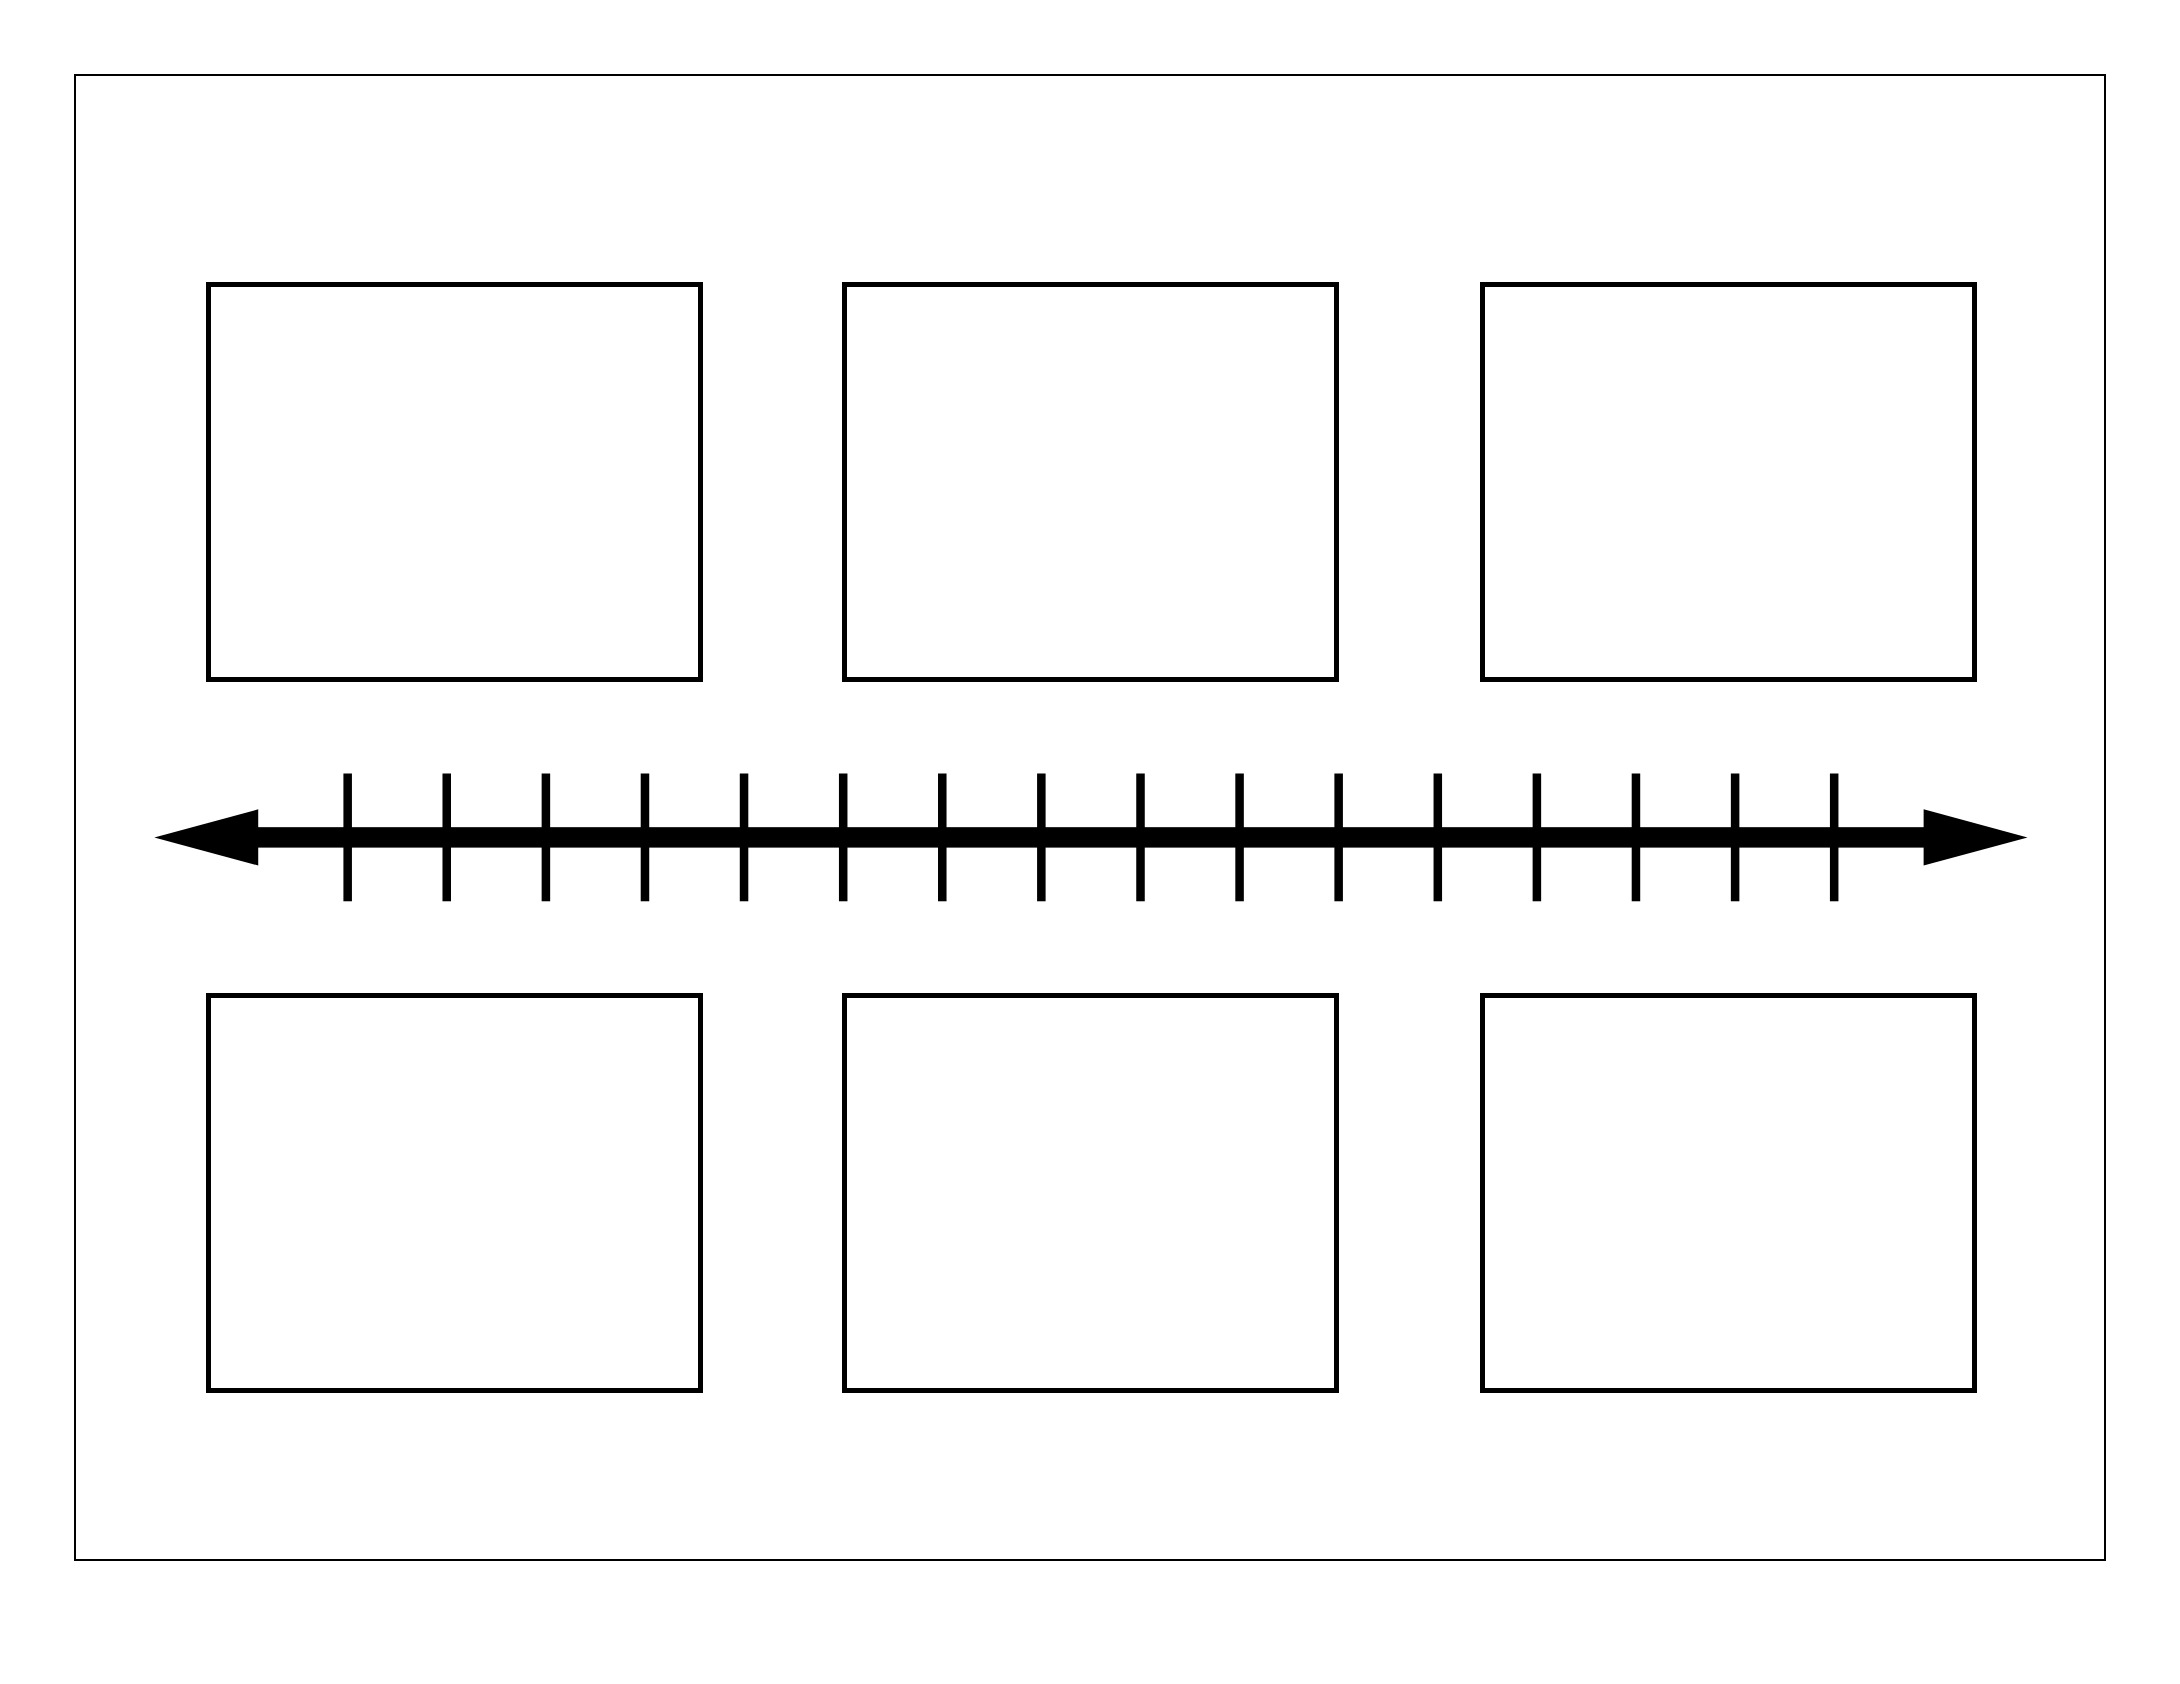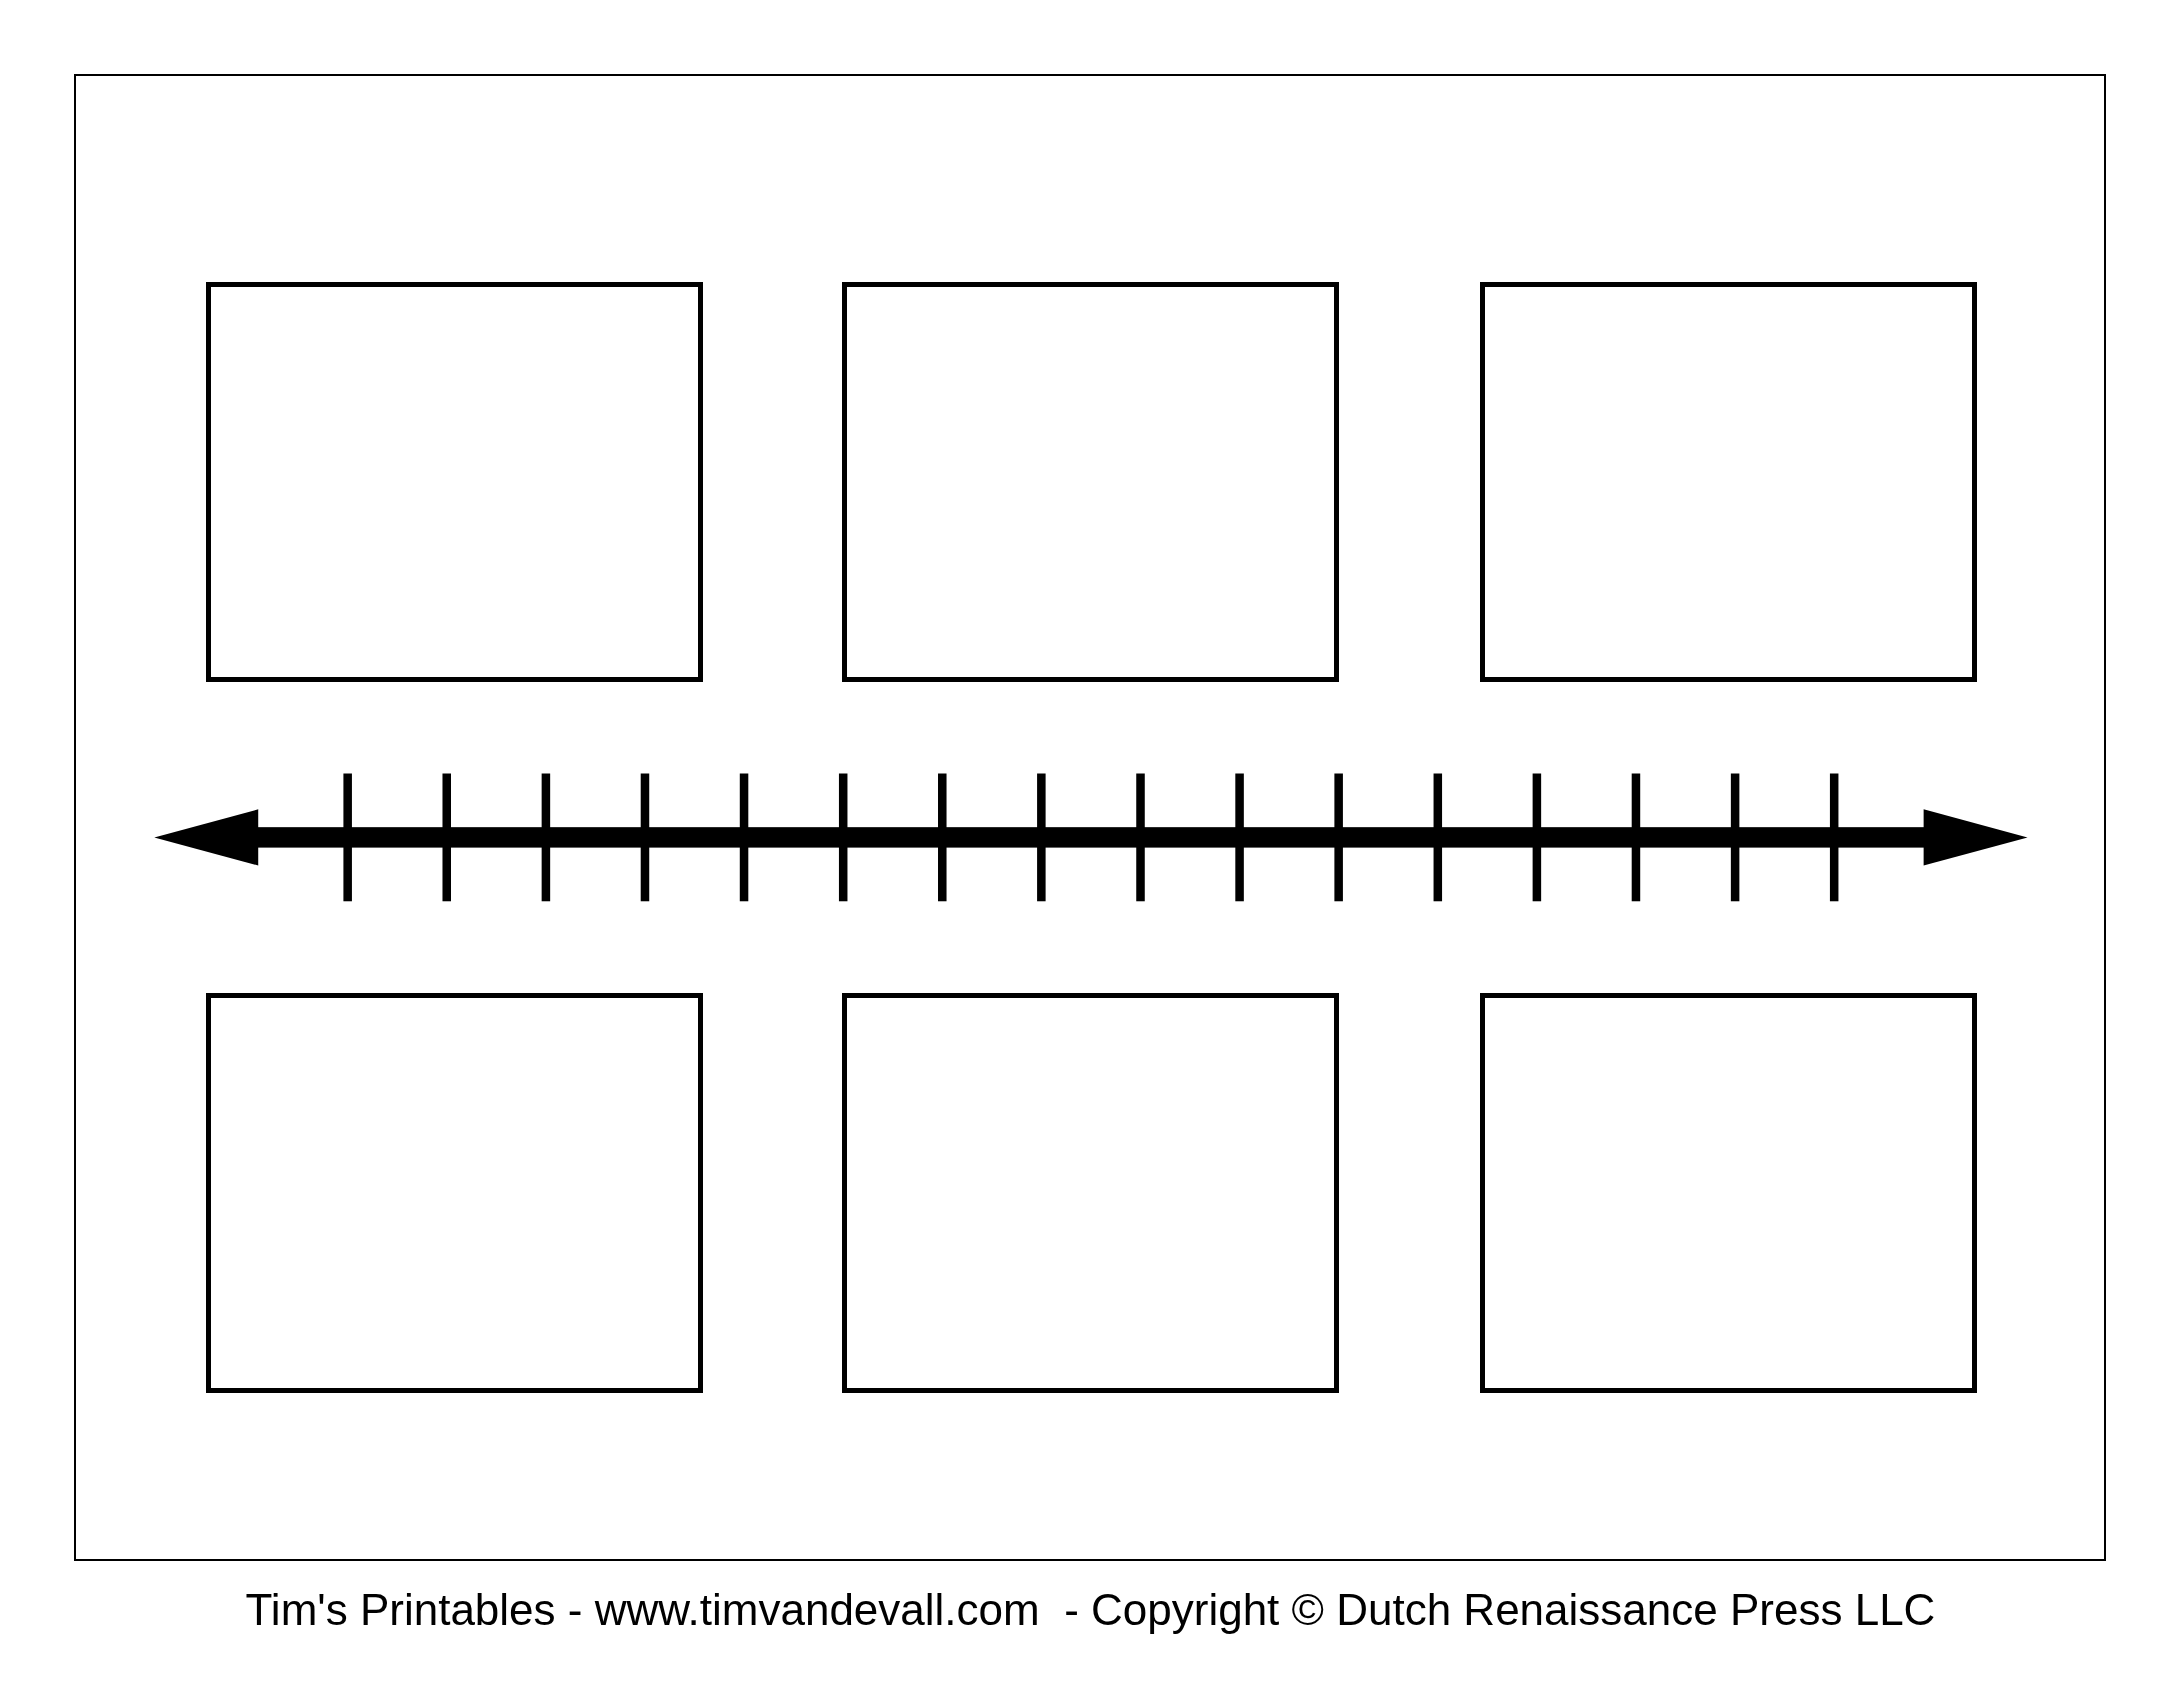--- a/index.html
+++ b/index.html
@@ -91,16 +91,15 @@
         <rect x="1799.0" y="908" width="10" height="150" class="ink"></rect>
         <rect x="1915.3" y="908" width="10" height="150" class="ink"></rect>
         <rect x="2031.7" y="908" width="10" height="150" class="ink"></rect>
         <rect x="2148.0" y="908" width="10" height="150" class="ink"></rect>
       </g>
     <rect class="ink" x="298" y="971" width="1964" height="24"></rect>
     <polygon class="ink" points="181,983 303,950 303,1016"></polygon>
     <polygon class="ink" points="2380,983 2258,950 2258,1016"></polygon>
   </svg>
 
-  <div class="footer-credit">Tim's Printables - www.timvandevall.com  - Copyright © Dutch Renaissance Press LLC</div>
 
 </div>
 
 
 </body></html>

